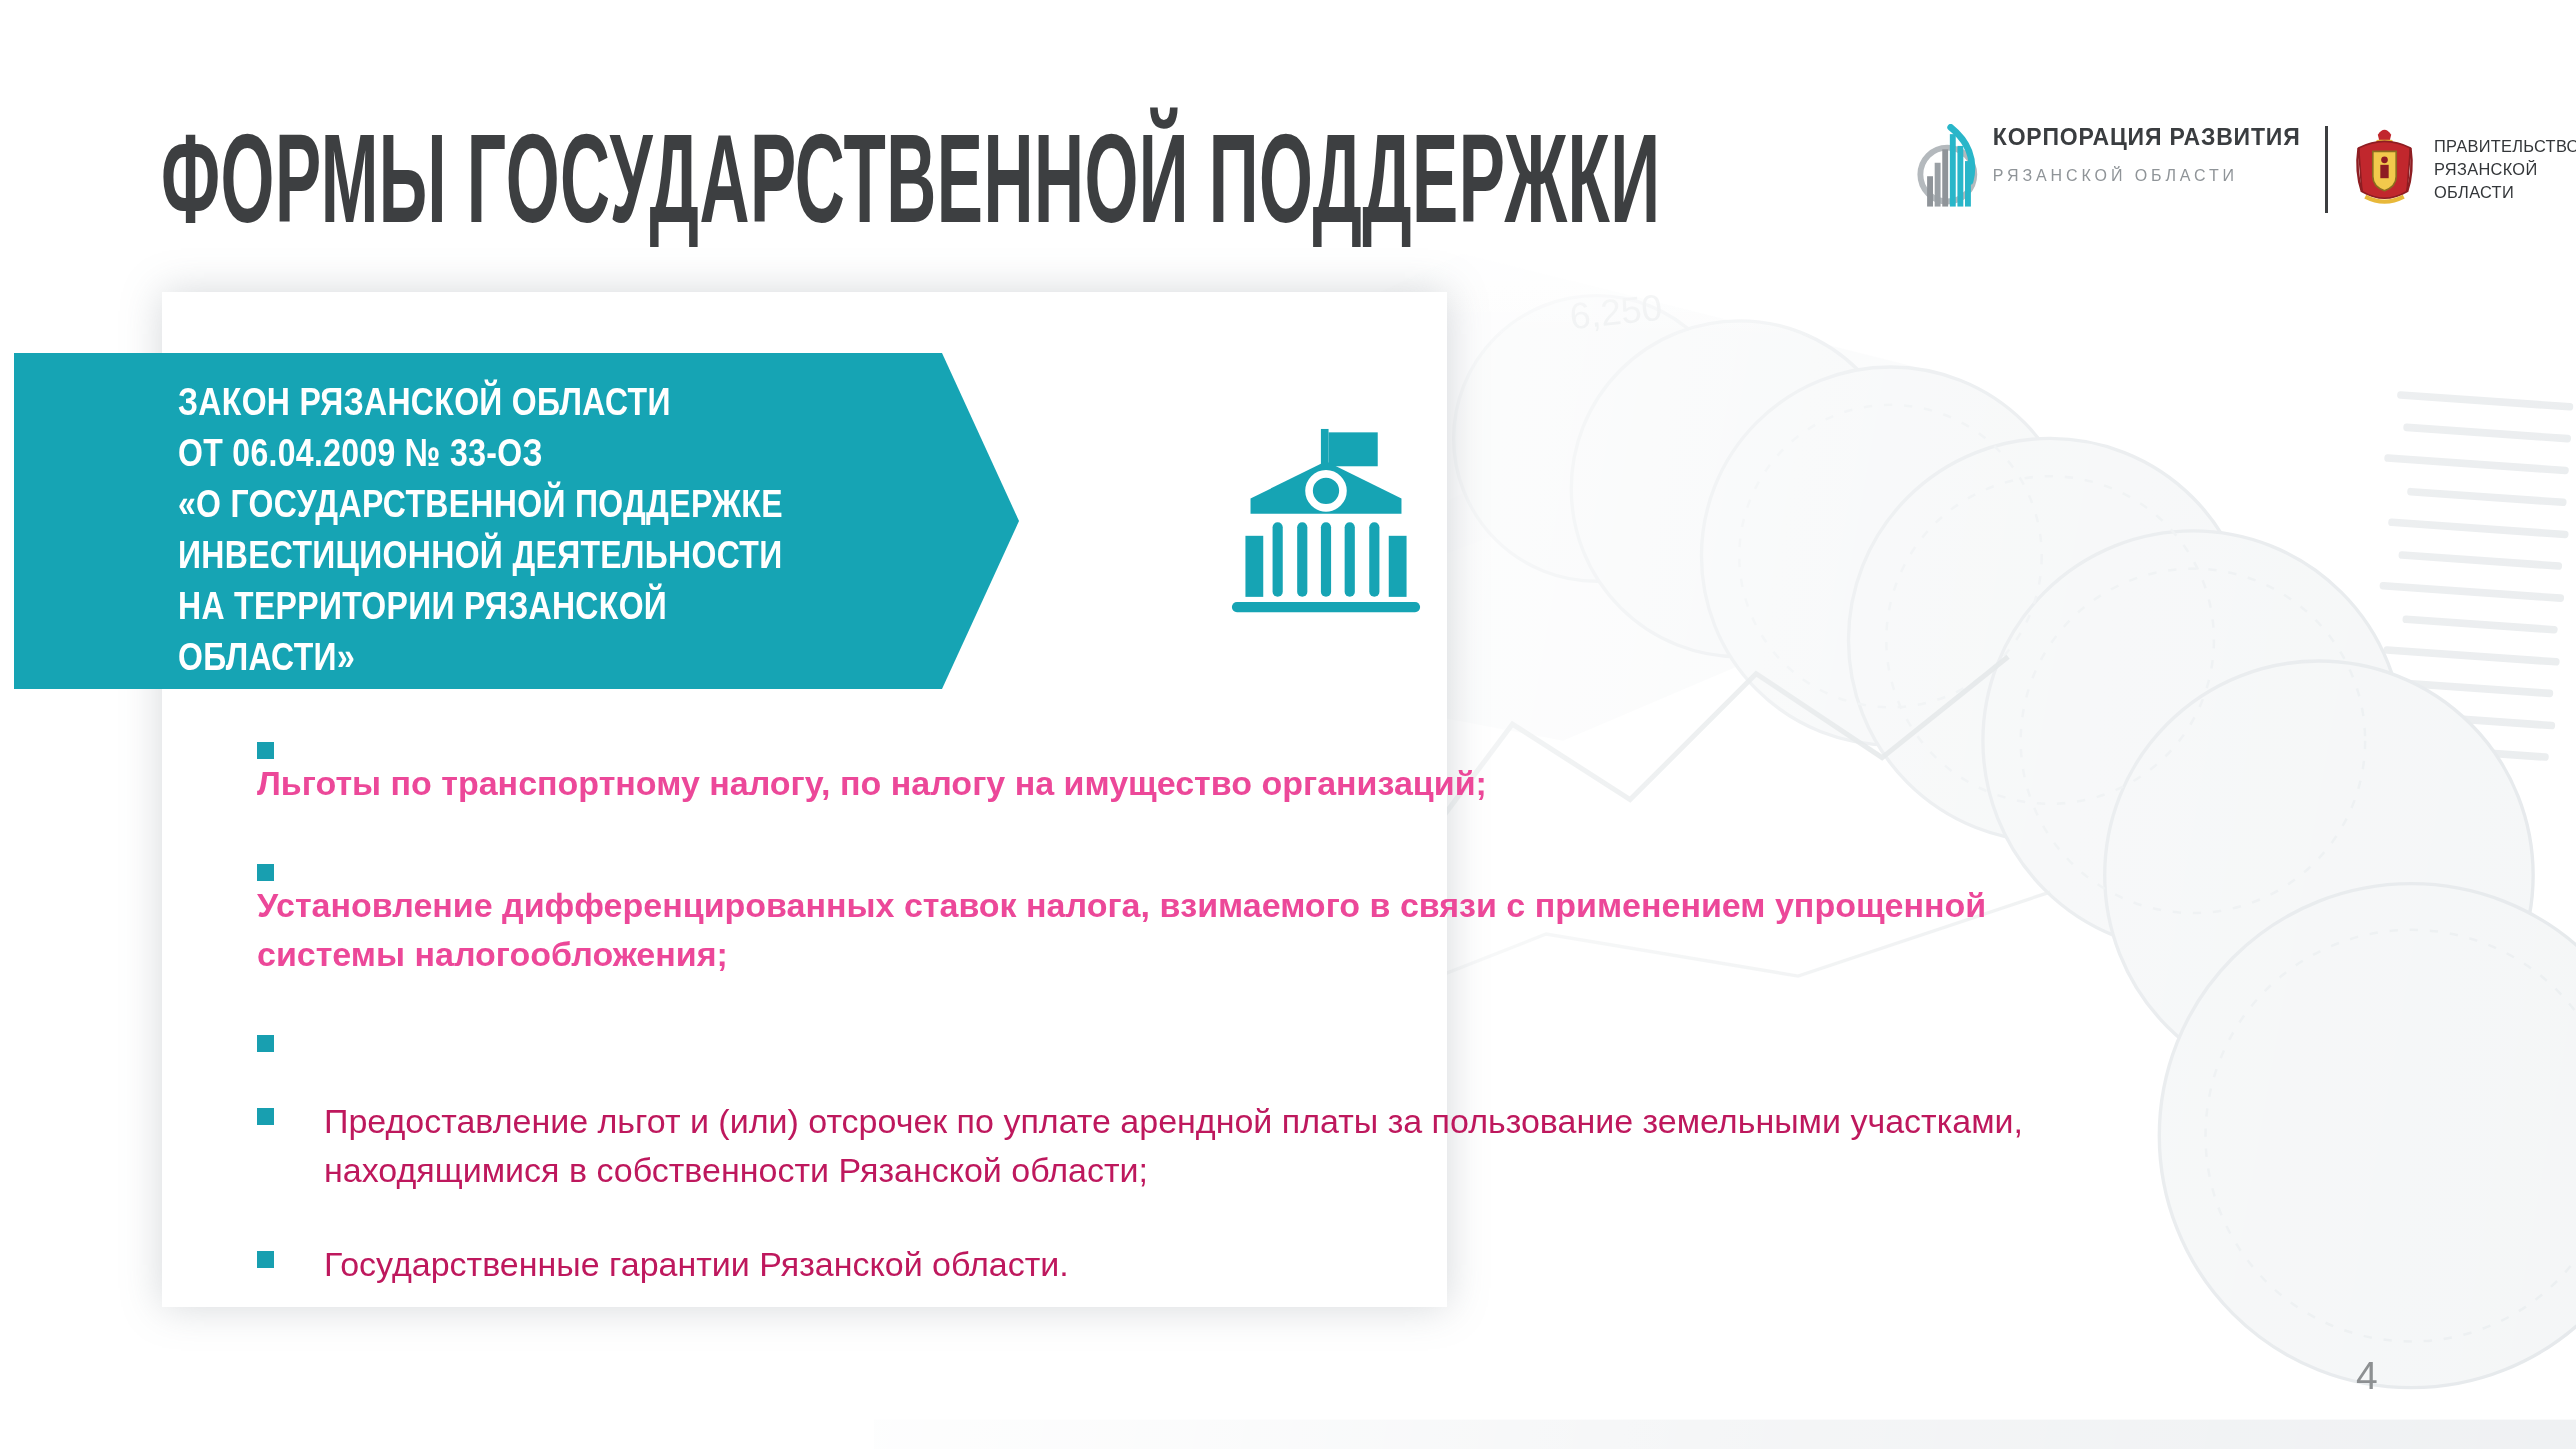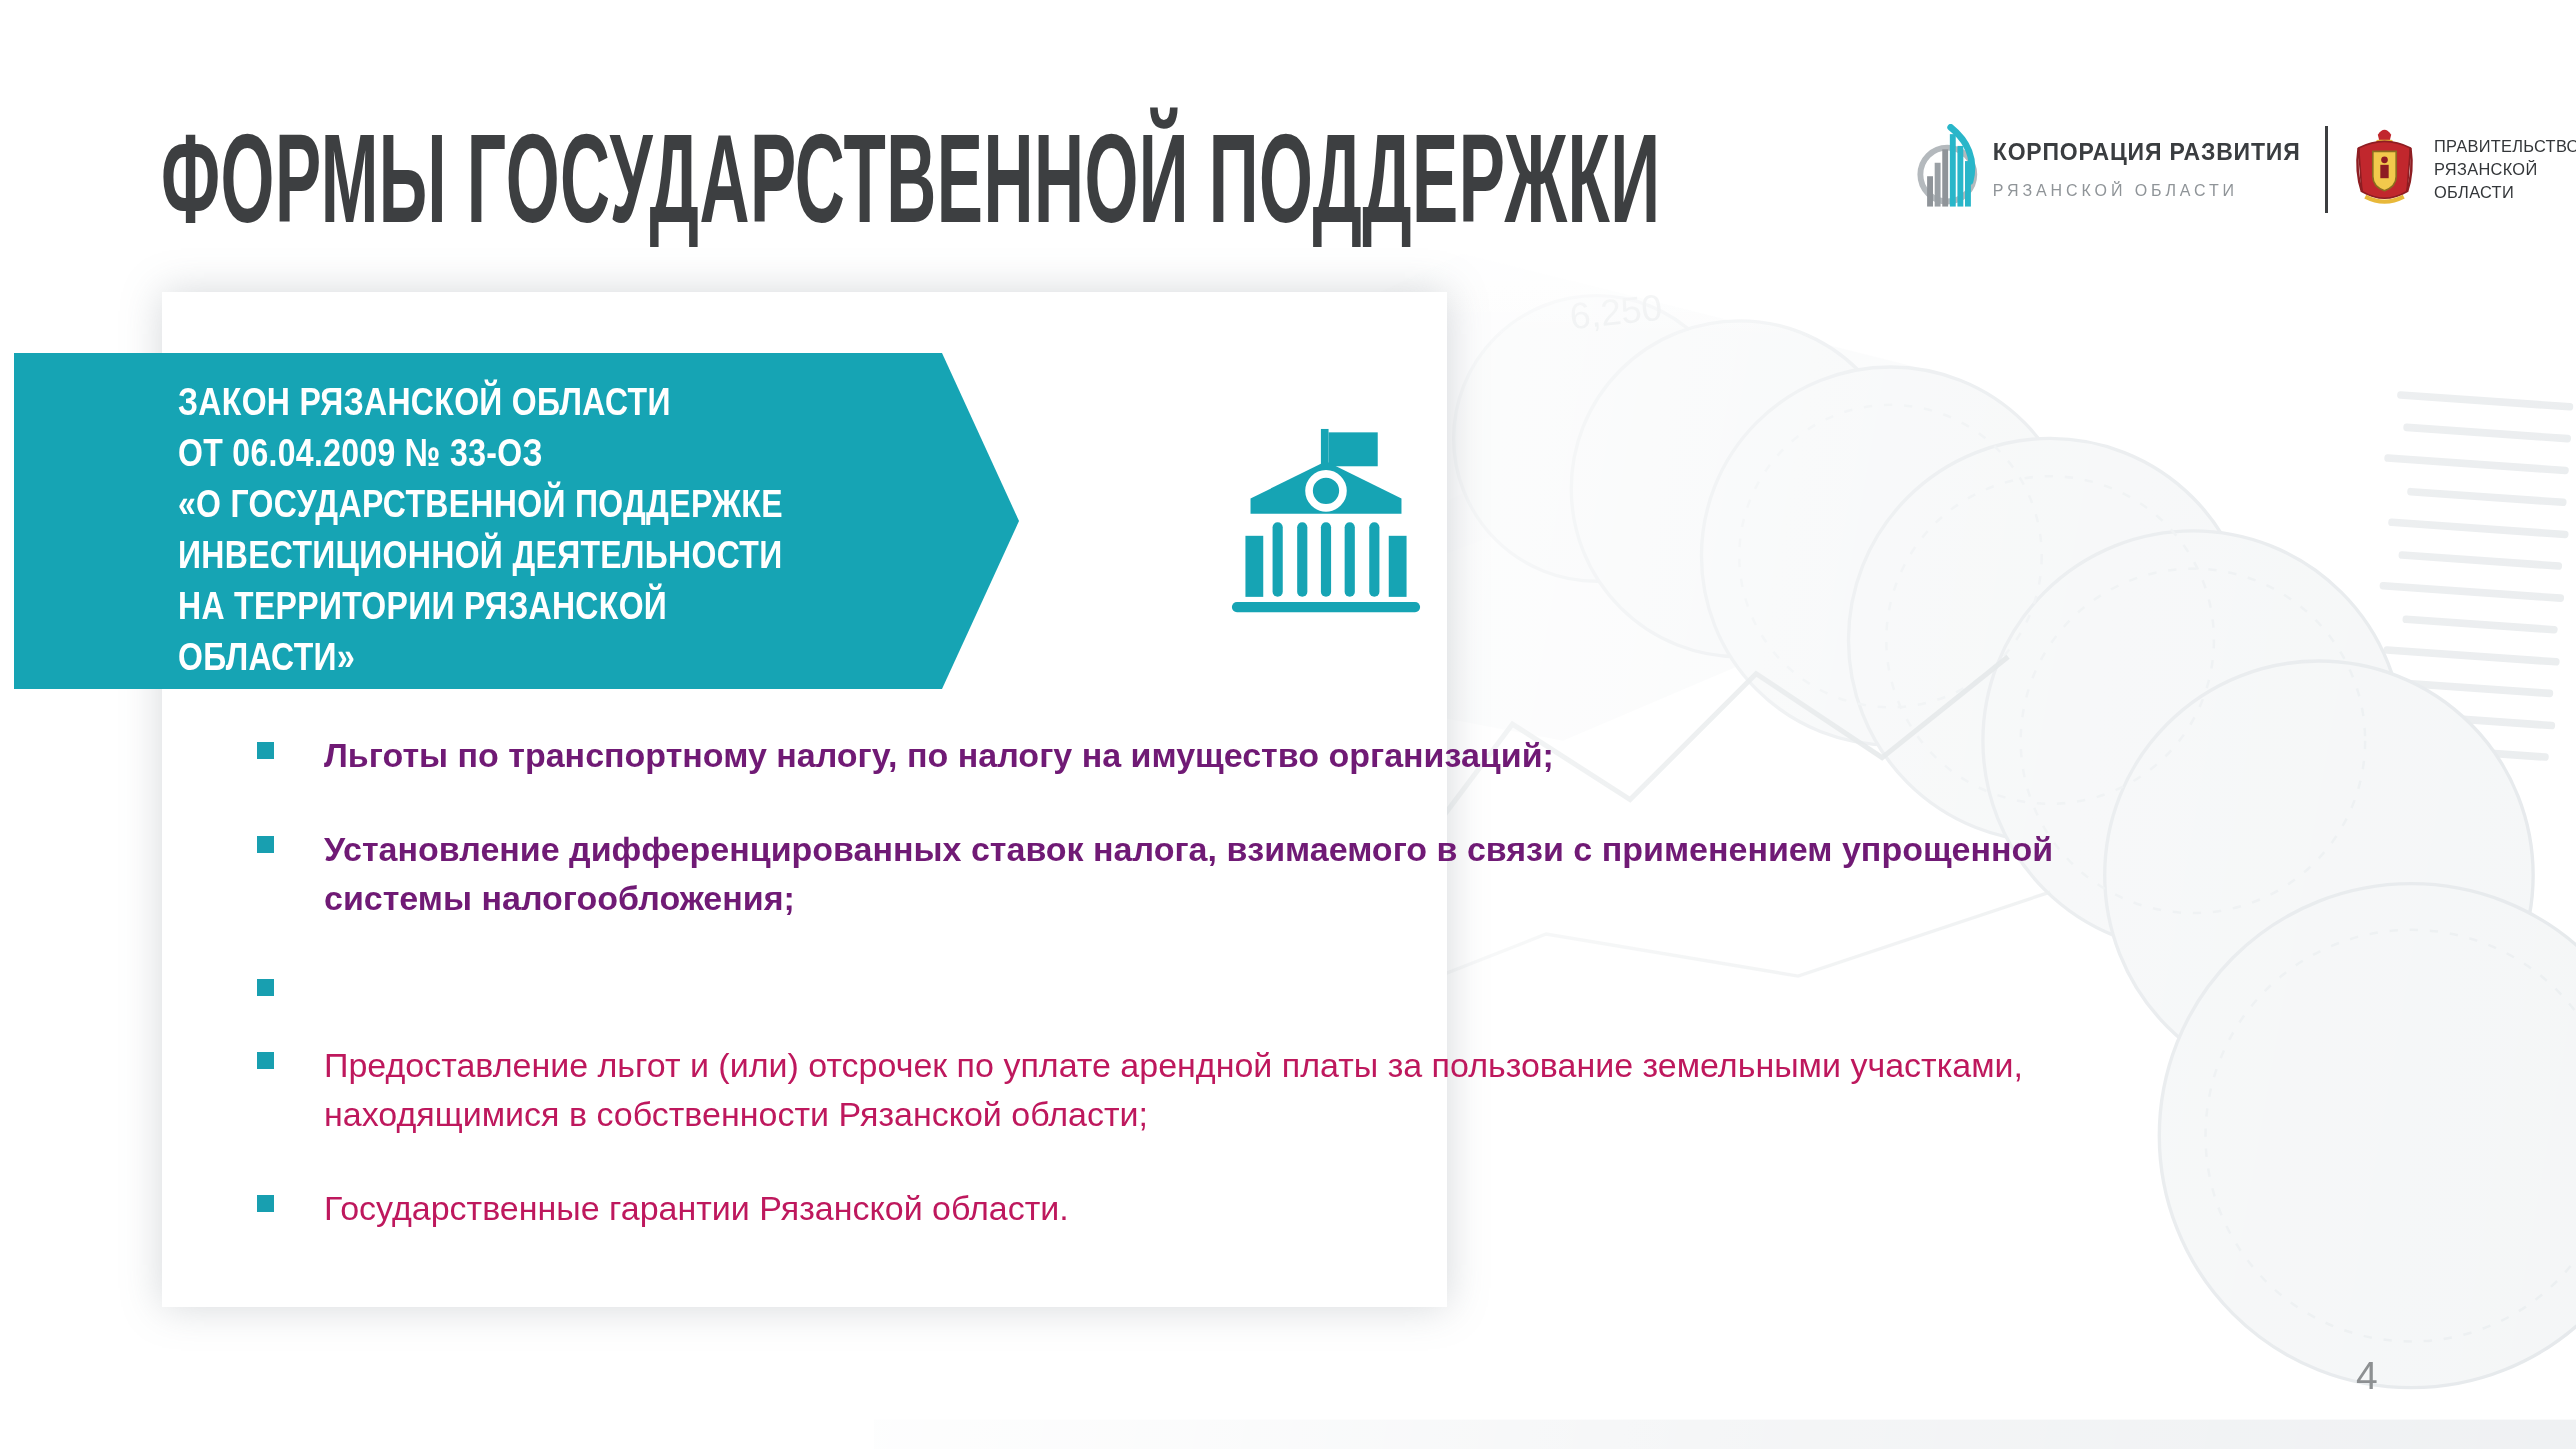--- a/index.html
+++ b/index.html
@@ -34,21 +34,21 @@
     position:absolute; left:161px; top:106px; z-index:5;
     font-size:126px; font-weight:bold; color:#3d3f41;
     letter-spacing:0.8px; white-space:nowrap;
     transform:scaleX(0.55); transform-origin:left top;
   }
 
   .logos {
     position:absolute; left:1917px; top:123px; z-index:5;
     display:flex; align-items:center;
   }
-  .korp-logo { display:flex; align-items:center; }
+  .korp-logo { display:flex; }
   .korp-mark { width:64px; height:91px; }
   .korp-text { margin-left:11.8px; }
   .korp-name {
     font-size:23px; font-weight:bold; color:#3a3d40;
     letter-spacing:0.8px; white-space:nowrap;
   }
   .korp-sub {
     margin-top:16px; font-size:16px; color:#8f9498;
     letter-spacing:3.9px; white-space:nowrap;
   }
@@ -100,21 +100,21 @@
   
   .bullet-list {
     position:absolute; left:257px; top:731px;
     width:1806px; z-index:4; list-style:none;
   }
   .bullet-item {
     display:flex; align-items:flex-start;
     margin-bottom:45px;
     font-size:34px; line-height:49px; color:#be185d;
   }
-  .bullet-item.bold { font-weight:bold; color:#701a75; }
+  .bullet-item.bold { font-weight:bold; color:#ec4899;flex-direction:column; }
   .bullet-sq {
     flex:0 0 17px; width:17px; height:17px;
     background:#189fb0; margin:11px 50px 0 0;
   }
   .bullet-text { max-width:1735px; }
 
   
   .page-number {
     position:absolute; left:2356px; top:1354px; z-index:5;
     font-size:39px; color:#8d9092;

